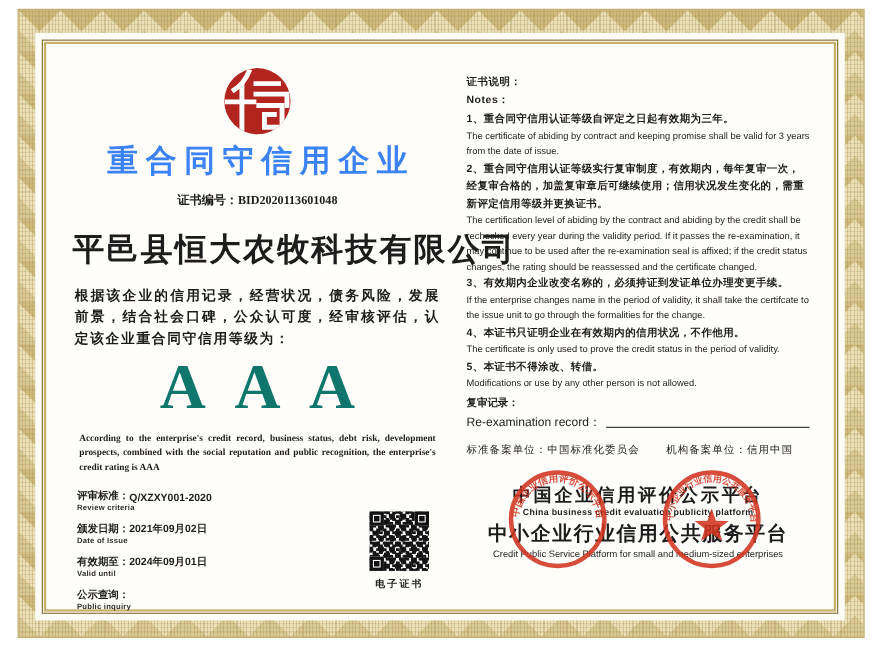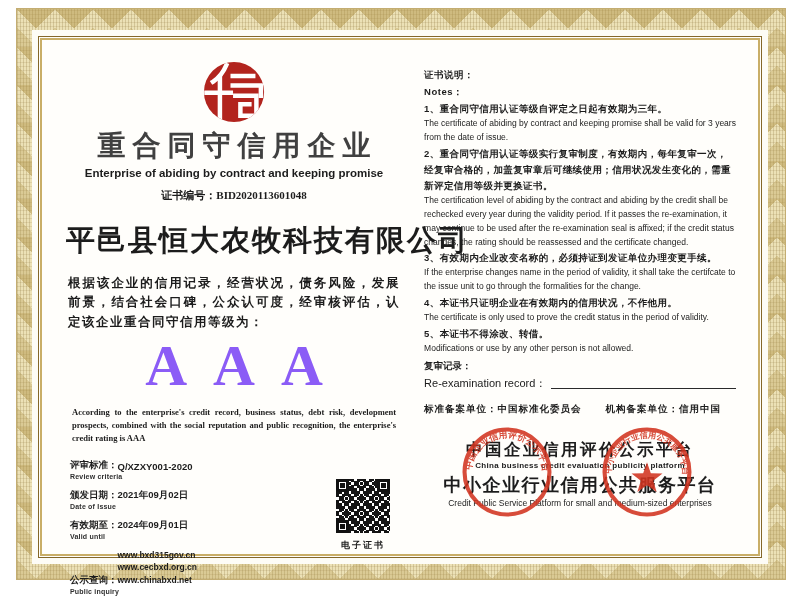--- a/index.html
+++ b/index.html
@@ -22,30 +22,30 @@
   .sheet{position:absolute;inset:6px;border:1px solid #84672a;background:#fffefb;}
   .sheet-inner{position:absolute;inset:1px;border:2px solid #c9ae67;}
 
   .content{position:absolute;inset:0;display:flex;}
   .col-left{width:47.5%;padding:20px 6px 0 22px;text-align:center;}
   .col-right{flex:1;padding:26px 22px 0 14px;text-align:left;position:relative;}
 
   
   .emblem{width:64px;height:64px;margin:0 auto;display:block;}
   .title-cn{font-size:28px;font-weight:bold;letter-spacing:7px;padding-left:7px;
-            white-space:nowrap;color:#404040;margin-top:3px;}
+            white-space:nowrap;color:#3b82f6;margin-top:3px;}
   .title-en{font-size:11.5px;font-weight:bold;margin-top:2px;white-space:nowrap;}
   .cert-no{font-family:"Liberation Serif","DejaVu Serif",serif;font-weight:bold;
            font-size:11px;margin-top:9px;}
   .company{font-size:29px;font-weight:bold;letter-spacing:2px;padding-left:2px;
            margin-top:18px;white-space:nowrap;}
   .stmt-cn{font-size:12.5px;font-weight:bold;letter-spacing:1.5px;line-height:1.55;
            text-align:justify;margin:13px 4px 0 4px;}
   .rating{font-family:"Liberation Serif","DejaVu Serif",serif;font-weight:bold;
-          font-size:58px;line-height:1.05;color:#8b5cf6;letter-spacing:26px;
+          font-size:58px;line-height:1.05;color:#0f766e;letter-spacing:26px;
           padding-left:26px;margin-top:4px;}
   .stmt-en{font-family:"Liberation Serif","DejaVu Serif",serif;font-weight:bold;
            font-size:8.5px;line-height:1.55;text-align:justify;margin:9px 8px 0 8px;}
 
   .fields{position:relative;text-align:left;margin-top:13px;padding-left:6px;}
   .frow{margin-bottom:9px;}
   .fline{font-size:9.5px;font-weight:bold;display:flex;align-items:flex-end;}
   .fsub{font-size:7px;font-weight:bold;color:#2e2e2e;margin-top:1px;letter-spacing:.2px;}
   .fsites span{display:block;font-size:8.5px;font-weight:bold;line-height:1.5;}
 
@@ -58,24 +58,24 @@
   .qr i{position:absolute;width:13px;height:13px;border:3px solid #111;background:#fff;
         box-sizing:border-box;}
   .qr i::after{content:"";position:absolute;inset:1px;background:#111;}
   .qr i.tl{left:0;top:0}.qr i.tr{right:0;top:0}.qr i.bl{left:0;bottom:0}
   .qr-caption{font-size:9px;font-weight:bold;letter-spacing:2px;margin-top:6px;}
 
   
   .nhead{font-size:9.5px;font-weight:bold;line-height:1.8;letter-spacing:.5px;}
   .ncn{font-size:9.5px;font-weight:bold;line-height:1.7;letter-spacing:.4px;margin-top:1px;}
   .nen{font-size:8.5px;line-height:1.62;color:#222;}
-  .review-cn{font-size:9.5px;font-weight:bold;line-height:1.8;margin-top:2px;font-family:Liberation Serif, serif;}
+  .review-cn{font-size:9.5px;font-weight:bold;line-height:1.8;margin-top:2px;}
   .review-row{display:flex;align-items:center;font-size:11px;margin-top:1px;}
   .review-line{flex:1;border-bottom:1px solid #2a2a2a;margin-left:5px;height:10px;max-width:225px;}
-  .filing{display:flex;font-size:9.5px;font-weight:bold;letter-spacing:1px;margin-top:12px;}
+  .filing{display:flex;font-size:9.5px;font-weight:normal;letter-spacing:1px;margin-top:12px;}
   .filing span + span{margin-left:24px;}
 
   
   .footer-block{position:relative;text-align:center;margin-top:13px;padding-top:10px;}
   .p1cn{font-size:16.5px;font-weight:bold;letter-spacing:2.5px;position:relative;z-index:2;}
   .p1en{font-size:8px;font-weight:bold;letter-spacing:.3px;position:relative;z-index:2;}
   .p2cn{font-size:18px;font-weight:bold;letter-spacing:1.5px;margin-top:3px;position:relative;z-index:2;}
   .p2en{font-size:8.5px;font-weight:normal;margin-top:1px;position:relative;z-index:2;}
   .seal{position:absolute;width:98px;height:98px;top:-6px;opacity:.88;z-index:3;pointer-events:none;}
   .seal.left{left:34px;}
@@ -104,21 +104,20 @@
                 <path d="M38 8 Q31 25 17 34"></path>
                 <path d="M28 27 L28 97"></path>
                 <path d="M7 51 L45 51"></path>
                 <path d="M48 25 L80 25"></path>
                 <path d="M48 40 L92 40 L92 56"></path>
                 <path d="M52 56 L85 56 L85 87 L60 87 L60 69 L74 69"></path>
               </g>
             </svg>
 
             <div class="title-cn">重合同守信用企业</div>
-            <div class="title-en">Enterprise of abiding by contract and keeping promise</div>
             <div class="cert-no"><span>证书编号：</span><span>BID2020113601048</span></div>
 
             <div class="company">平邑县恒大农牧科技有限公司</div>
 
             <div class="stmt-cn">根据该企业的信用记录，经营状况，债务风险，发展前景，结合社会口碑，公众认可度，经审核评估，认定该企业重合同守信用等级为：</div>
 
             <div class="rating">AAA</div>
 
             <div class="stmt-en">According to the enterprise's credit record, business status, debt risk, development prospects, combined with the social reputation and public recognition, the enterprise's credit rating is AAA</div>
 
@@ -140,25 +139,20 @@
               <div class="frow">
                 <div class="fline">
                     <span>有效期至：</span>
                     <span>2024年09月01日</span>
                   </div>
                 <div class="fsub">Valid until</div>
               </div>
               <div class="frow">
                 <div class="fline">
                   <span>公示查询：</span>
-                  <span class="fsites">
-                    <span>www.bxd315gov.cn</span>
-                    <span>www.cecbxd.org.cn</span>
-                    <span>www.chinabxd.net</span>
-                  </span>
                 </div>
                 <div class="fsub">Public inquiry</div>
               </div>
 
               <div class="qrbox">
                 <div class="qr">
                   <i class="tl"></i>
                   <i class="tr"></i>
                   <i class="bl"></i>
                 </div>

